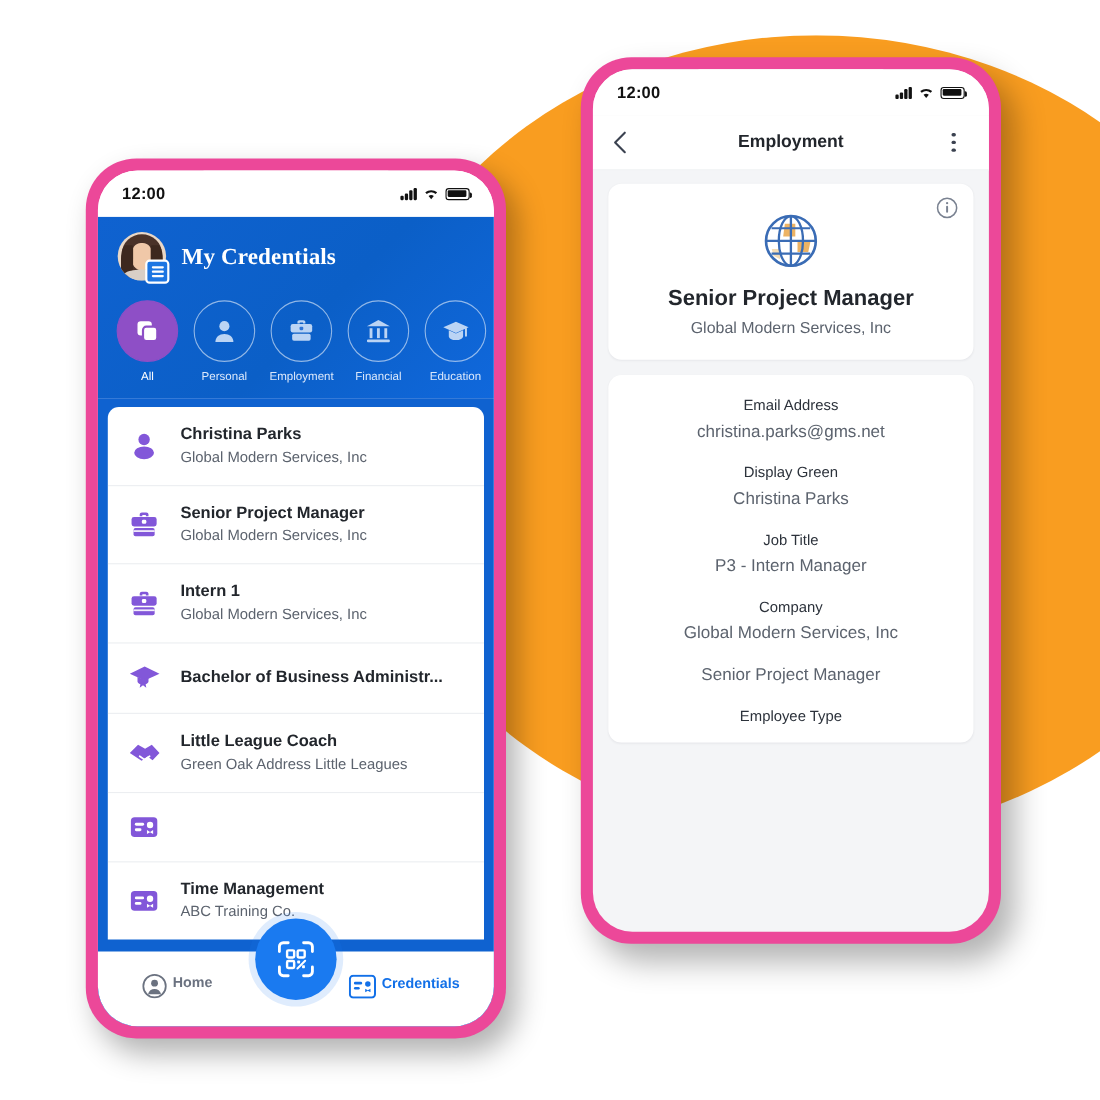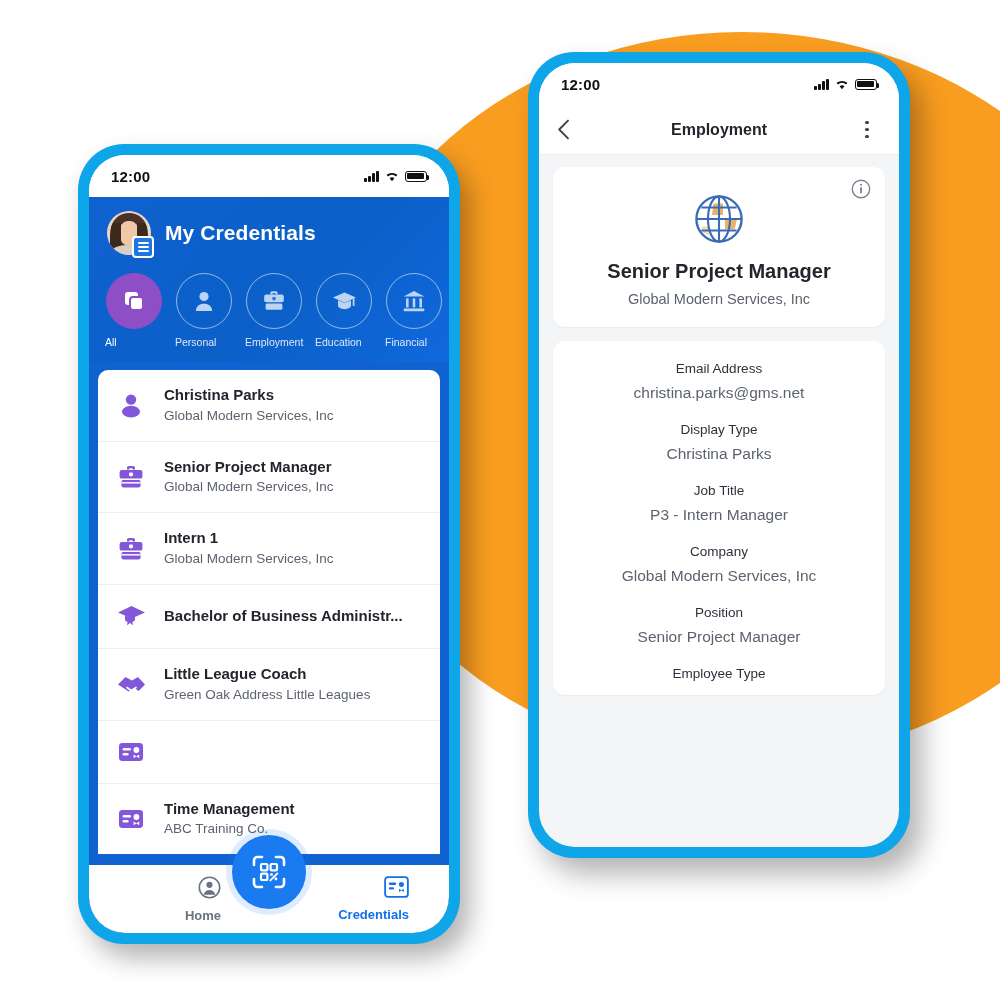--- a/index.html
+++ b/index.html
@@ -12,21 +12,21 @@
   .orange-clip{
     position:absolute;left:327px;top:32px;width:723px;height:730px;
     overflow:hidden;
   }
   .orange-clip .oc-inner{
     position:absolute;left:0;top:0;width:830px;height:730px;border-radius:50%;
     background:#F99D20;
   }
 
   
-  .phone{position:absolute;background:#0ea5e9;}
+  .phone{position:absolute;background:#ec4899;}
   .phone-screen{position:absolute;overflow:hidden;background:#ffffff;}
 
   
   #phone-left{
     left:78px;top:144px;width:382px;height:800px;border-radius:46px;
     box-shadow:10px 14px 26px rgba(0,0,0,.30);
   }
   #phone-left .phone-screen{
     left:11px;top:11px;width:360px;height:778px;border-radius:36px;
   }
@@ -78,24 +78,24 @@
   .av-face{position:absolute;left:12px;top:10px;width:20px;height:25px;border-radius:46% 46% 50% 50%;background:#f0c8a8;}
   .av-hair2{position:absolute;left:3px;top:12px;width:11px;height:30px;border-radius:40% 10% 40% 20%;background:#3d281e;}
   .av-hair3{position:absolute;right:3px;top:12px;width:11px;height:30px;border-radius:10% 40% 20% 40%;background:#3d281e;}
   .av-body{position:absolute;left:6px;bottom:0;width:32px;height:10px;border-radius:50% 50% 0 0;background:#d8cfc6;}
   .av-badge{
     position:absolute;right:-3px;bottom:-3px;width:22px;height:22px;border-radius:4px;
     background:#1d76e2;border:2px solid #ffffff;box-sizing:border-box;
     display:flex;flex-direction:column;justify-content:center;align-items:center;gap:2.2px;
   }
   .av-badge i{display:block;width:11px;height:2px;background:#fff;border-radius:1px;}
-  .cred-title{font-size:21px;font-weight:700;color:#ffffff;letter-spacing:.1px;}
+  .cred-title{font-size:21px;font-weight:700;color:#ffffff;letter-spacing:.1px;font-family:Liberation Serif, serif;}
 
   .cat-row{display:flex;align-items:flex-start;padding:2px 0 4px 16px;gap:12px;overflow:hidden;}
-  .cat{width:58px;flex:0 0 auto;text-align:left;}
+  .cat{width:58px;flex:0 0 auto;text-align:center;}
   .cat .bubble{
     width:56px;height:56px;border-radius:50%;border:1.6px solid rgba(255,255,255,.55);
     display:flex;align-items:center;justify-content:center;margin:0 auto;box-sizing:border-box;
   }
   .cat.active .bubble{background:#8E4FC6;border-color:#8E4FC6;}
   .cat .lbl{font-size:10.5px;color:#dbe8fb;margin-top:7px;white-space:nowrap;}
   .cat.active .lbl{color:#ffffff;}
   .cat svg{display:block;}
 
   
@@ -107,21 +107,21 @@
   .li .txt{min-width:0;}
   .li .t1{font-size:15px;font-weight:700;color:#22262c;line-height:1.25;white-space:nowrap;overflow:hidden;text-overflow:ellipsis;}
   .li .t2{font-size:13.5px;color:#5c636e;margin-top:3px;line-height:1.25;white-space:nowrap;overflow:hidden;text-overflow:ellipsis;}
 
   
   .tabbar{
     position:absolute;left:0;right:0;bottom:0;height:68px;background:#ffffff;
     display:flex;align-items:center;justify-content:space-between;padding:0 40px;
     box-sizing:border-box;border-radius:0 0 36px 36px;
   }
-  .tab{display:flex;flex-direction:column;align-items:flex-end;gap:5px;width:92px;}
+  .tab{display:flex;flex-direction:row;align-items:flex-start;gap:5px;width:92px;}
   .tab .tlbl{font-size:13px;font-weight:700;color:#6b7280;}
   .tab.active .tlbl{color:#1270e8;}
   .fab{
     position:absolute;left:50%;transform:translateX(-50%);bottom:24px;
     width:74px;height:74px;border-radius:50%;background:#1A7AF0;
     display:flex;align-items:center;justify-content:center;
     box-shadow:0 0 0 6px rgba(26,122,240,.14);
   }
 
   
@@ -236,39 +236,39 @@
                   <path d="M9.4 6.2V4.8c0-.9.8-1.6 1.7-1.6h3.8c.9 0 1.7.7 1.7 1.6v1.4h-2.1V5.2h-3v1z" fill="#BBD4F4"></path>
                   <rect x="3.2" y="6.6" width="19.6" height="7.6" rx="2" fill="#BBD4F4"></rect>
                   <rect x="11.3" y="9" width="3.4" height="3.2" rx="1" fill="#2E74D6"></rect>
                   <rect x="4.6" y="15.4" width="16.8" height="6.4" rx="1.6" fill="#BBD4F4"></rect>
                 </svg>
             </div>
             <div class="lbl">Employment</div>
           </div>
           <div class="cat">
             <div class="bubble">
-              <svg width="27" height="27" viewBox="0 0 27 27">
-                  <path d="M13.5 4.4 25 9.6l-11.5 5.2L2 9.6l11.5-5.2z" fill="#BBD4F4"></path>
-                  <path d="M7 12.2v5.4c0 2.1 2.9 3.6 6.5 3.6s6.5-1.5 6.5-3.6v-5.4l-6.5 2.9L7 12.2z" fill="#BBD4F4"></path>
-                  <path d="M22.6 10.8v6.4" stroke="#BBD4F4" stroke-width="1.8" stroke-linecap="round"></path>
-                </svg>
-            </div>
-            <div class="lbl">Education</div>
-          </div>
-          <div class="cat">
-            <div class="bubble">
               <svg width="26" height="26" viewBox="0 0 26 26">
                   <path d="M13 3 23.4 8.6H2.6L13 3z" fill="#BBD4F4"></path>
                   <rect x="5" y="10.4" width="2.6" height="9" fill="#BBD4F4"></rect>
                   <rect x="11.7" y="10.4" width="2.6" height="9" fill="#BBD4F4"></rect>
                   <rect x="18.4" y="10.4" width="2.6" height="9" fill="#BBD4F4"></rect>
                   <rect x="2.6" y="20.6" width="20.8" height="2.6" rx="1" fill="#BBD4F4"></rect>
                 </svg>
             </div>
             <div class="lbl">Financial</div>
+          </div>
+          <div class="cat">
+            <div class="bubble">
+              <svg width="27" height="27" viewBox="0 0 27 27">
+                  <path d="M13.5 4.4 25 9.6l-11.5 5.2L2 9.6l11.5-5.2z" fill="#BBD4F4"></path>
+                  <path d="M7 12.2v5.4c0 2.1 2.9 3.6 6.5 3.6s6.5-1.5 6.5-3.6v-5.4l-6.5 2.9L7 12.2z" fill="#BBD4F4"></path>
+                  <path d="M22.6 10.8v6.4" stroke="#BBD4F4" stroke-width="1.8" stroke-linecap="round"></path>
+                </svg>
+            </div>
+            <div class="lbl">Education</div>
           </div>
 
         </div>
       </div>
 
       <div class="list-area">
         <div class="list-card">
 
           <div class="li">
             <div class="ico">
@@ -481,33 +481,32 @@
           <div class="c-title">Senior Project Manager</div>
           <div class="c-sub">Global Modern Services, Inc</div>
         </div>
 
         <div class="card card-fields">
           <div class="f">
             <div class="flabel">Email Address</div>
             <div class="fvalue">christina.parks@gms.net</div>
           </div>
           <div class="f">
-            <div class="flabel">Display Type</div>
+            <div class="flabel">Display Green</div>
             <div class="fvalue">Christina Parks</div>
           </div>
           <div class="f">
             <div class="flabel">Job Title</div>
             <div class="fvalue">P3 - Intern Manager</div>
           </div>
           <div class="f">
             <div class="flabel">Company</div>
             <div class="fvalue">Global Modern Services, Inc</div>
           </div>
           <div class="f">
-            <div class="flabel">Position</div>
             <div class="fvalue">Senior Project Manager</div>
           </div>
           <div class="f tight">
             <div class="flabel">Employee Type</div>
           </div>
         </div>
 
       </div>
     </div>
   </div>

